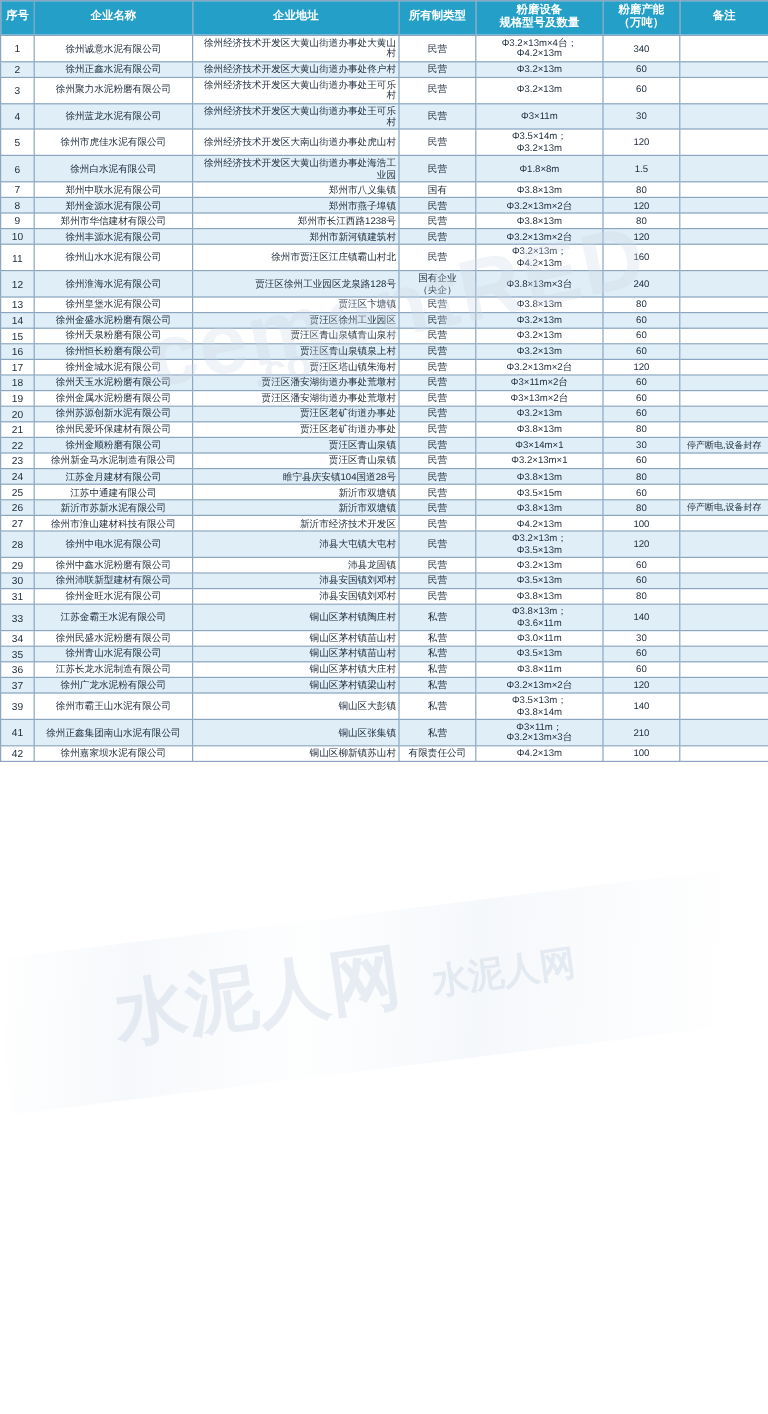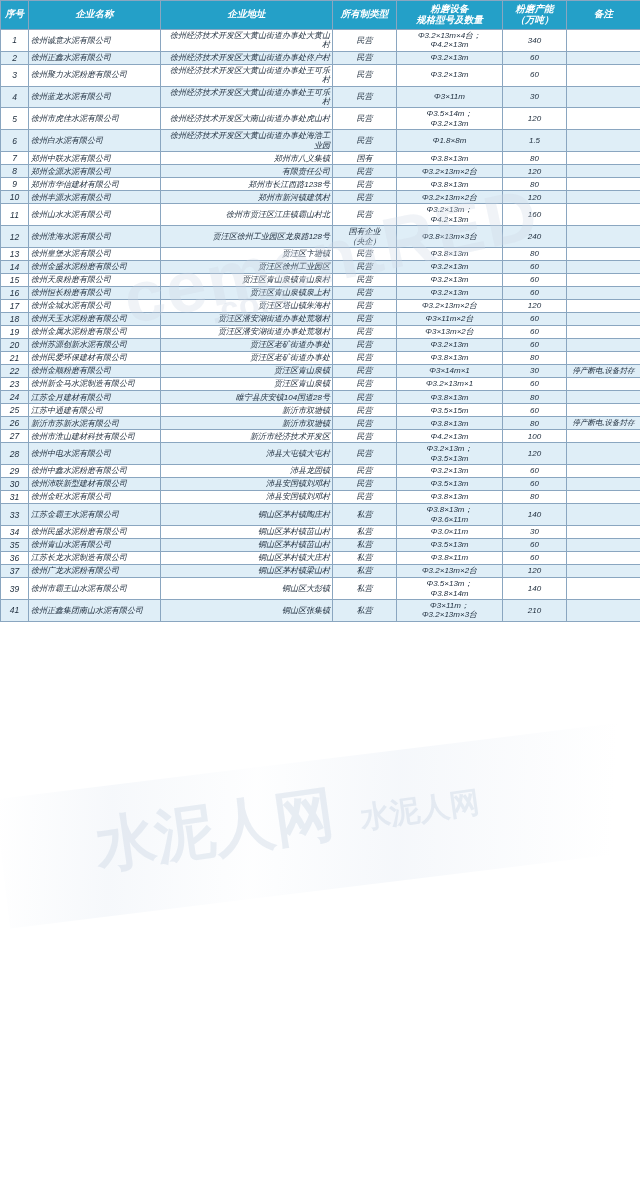--- a/index.html
+++ b/index.html
@@ -5,28 +5,28 @@
   html,body{margin:0;padding:0;background:#ffffff;}
   body{font-family:"Liberation Sans","DejaVu Sans",sans-serif;}
   #page{position:relative;width:640px;height:1178px;overflow:hidden;background:#fff;}
   .watermark{position:absolute;pointer-events:none;z-index:5;opacity:.30;}
   .wm-text{left:120px;top:215px;font-size:72px;font-weight:bold;color:#cfd9e6;transform:rotate(-12deg);letter-spacing:2px;white-space:nowrap;}
   .wm-text2{left:210px;top:285px;font-size:34px;font-weight:bold;color:#c8d3e2;transform:rotate(-12deg);white-space:nowrap;}
   .wm-band{left:0;top:760px;width:640px;height:130px;background:linear-gradient(100deg,rgba(255,255,255,0) 0%,rgba(200,214,232,.55) 18%,rgba(235,242,250,.25) 40%,rgba(190,206,228,.5) 62%,rgba(255,255,255,0) 95%);transform:rotate(-7deg);}
   .wm-text3{left:95px;top:790px;font-size:60px;font-weight:bold;color:#bccbdd;transform:rotate(-8deg);white-space:nowrap;}
   .wm-text4{left:360px;top:790px;font-size:30px;font-weight:bold;color:#b9c9dc;transform:rotate(-8deg);white-space:nowrap;}
 
-  table{position:relative;z-index:1;border-collapse:collapse;width:640px;table-layout:fixed;font-style:italic;}
+  table{position:relative;z-index:1;border-collapse:collapse;width:640px;table-layout:fixed;}
   th,td{border:1px solid #8aa6c0;vertical-align:middle;text-align:center;}
   thead th{background:#24a0c8;color:#ffffff;font-size:9.5px;font-weight:bold;line-height:1.15;padding:3px 1px;}
   tbody td{font-size:8px;color:#1b2a3a;padding:1px 2px;line-height:1.18;}
   tbody tr:nth-child(odd) td{background:#ffffff;}
   tbody tr:nth-child(even) td{background:#dfeef7;}
   td.idx{font-size:8.5px;}
-  td.name{text-align:left;}
+  td.name{text-align:center;}
   td.addr{text-align:right;}
   td.note{font-size:7.5px;}
   .sub{display:block;}
   col.c0{width:28px;}
   col.c1{width:132px;}
   col.c2{width:172px;}
   col.c3{width:64px;}
   col.c4{width:106px;}
   col.c5{width:64px;}
   col.c6{width:74px;}
@@ -234,21 +234,21 @@
           </td>
         </tr>
         <tr>
           <td class="idx">
             <span class="sub">8</span>
           </td>
           <td class="name">
             <span class="sub">郑州金源水泥有限公司</span>
           </td>
           <td class="addr">
-            <span class="sub">有限责任公司</span>
+            <span class="sub">郑州市燕子埠镇</span>
           </td>
           <td class="">
             <span class="sub">民营</span>
           </td>
           <td class="">
             <span class="sub">Φ3.2×13m×2台</span>
           </td>
           <td class="">
             <span class="sub">120</span>
           </td>
@@ -940,20 +940,43 @@
           </td>
           <td class="">
             <span class="sub">私营</span>
           </td>
           <td class="">
             <span class="sub">Φ3×11m；</span>
             <span class="sub">Φ3.2×13m×3台</span>
           </td>
           <td class="">
             <span class="sub">210</span>
+          </td>
+          <td class="note">
+            <span class="sub"></span>
+          </td>
+        </tr>
+        <tr>
+          <td class="idx">
+            <span class="sub">42</span>
+          </td>
+          <td class="name">
+            <span class="sub">徐州嘉家坝水泥有限公司</span>
+          </td>
+          <td class="addr">
+            <span class="sub">铜山区柳新镇苏山村</span>
+          </td>
+          <td class="">
+            <span class="sub">有限责任公司</span>
+          </td>
+          <td class="">
+            <span class="sub">Φ4.2×13m</span>
+          </td>
+          <td class="">
+            <span class="sub">100</span>
           </td>
           <td class="note">
             <span class="sub"></span>
           </td>
         </tr>
       </tbody>
   </table>
 </div>
 
 </body></html>

